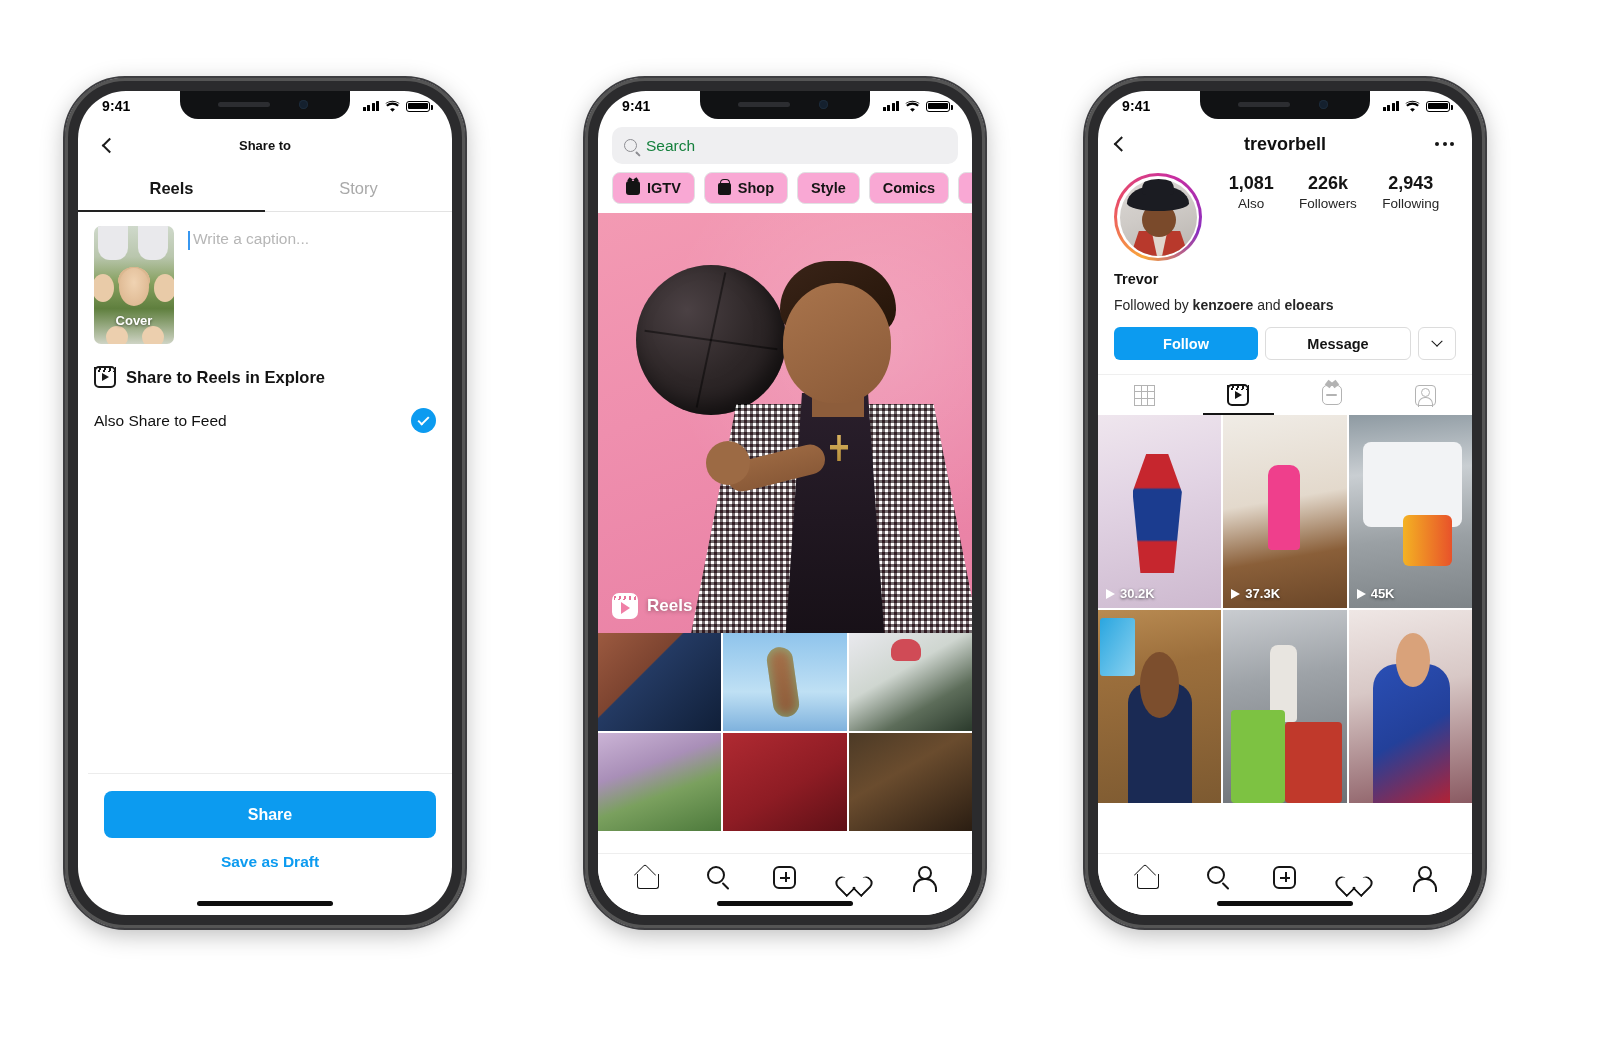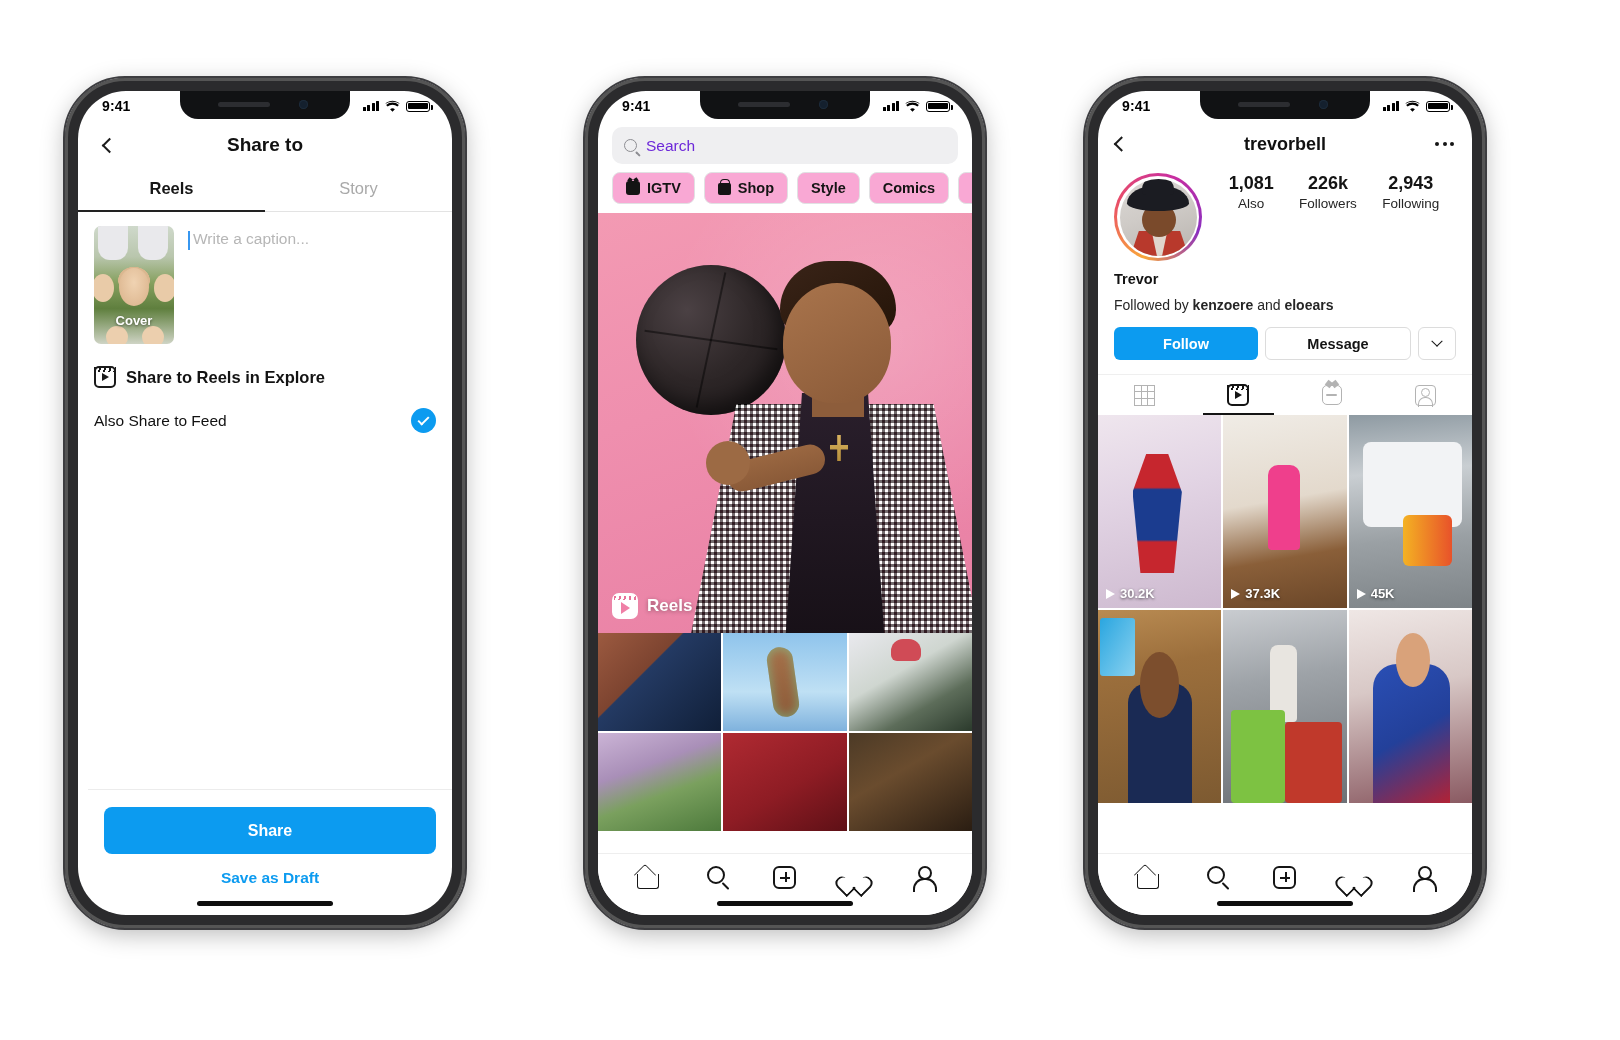--- a/index.html
+++ b/index.html
@@ -59,21 +59,21 @@
   .batt::after{ content:""; position:absolute; right:-4px; top:3px; width:2px; height:5px; background:#000; border-radius:0 1px 1px 0; }
   .batt i{ position:absolute; inset:1.4px; background:#000; border-radius:1px; display:block; }
   .home-ind{
     position:absolute; bottom:9px; left:50%; transform:translateX(-50%);
     width:136px; height:5px; border-radius:3px; background:#0e0e0e; z-index:30;
   }
 
   
   .p1-nav{
     height:48px; display:flex; align-items:center; justify-content:center;
-    position:relative; font-size:19px; font-weight:bold; color:#111;
+    position:relative; font-size:13px; font-weight:bold; color:#111;
   }
   .p1-back{
     position:absolute; left:18px; top:50%; transform:translateY(-50%);
     width:26px; height:26px; display:flex; align-items:center; justify-content:center;
   }
   .chev-l{ width:11px; height:11px; border-left:2.2px solid #1c1c1c; border-bottom:2.2px solid #1c1c1c; transform:rotate(45deg); }
   .p1-tabs{ display:flex; border-bottom:1px solid #e3e3e3; }
   .p1-tab{
     flex:1; text-align:center; padding:10px 0 13px;
     font-size:16.5px; color:#a9a9a9; position:relative;
@@ -127,21 +127,21 @@
   .p1-toggle-label{ font-size:15.5px; color:#111; }
   .check{
     width:25px; height:25px; border-radius:50%; background:#0c9bf0;
     display:flex; align-items:center; justify-content:center;
   }
   .check span{
     display:block; width:11px; height:6px; border-left:2.4px solid #fff; border-bottom:2.4px solid #fff;
     transform:rotate(-45deg) translate(1px,-1px);
   }
   .p1-footer{
-    position:absolute; left:10px; right:0; bottom:28px; padding:0 16px;
+    position:absolute; left:10px; right:0; bottom:28px; padding:16px 16px;
     border-top:1px solid #ececec; padding-top:17px;
   }
   .btn-share{
     width:100%; height:47px; border:none; border-radius:8px; background:#0c9bf0;
     color:#fff; font-size:16px; font-weight:bold; font-family:inherit; cursor:pointer;
   }
   .btn-draft{
     display:block; width:100%; margin-top:15px; background:none; border:none;
     color:#0c9bf0; font-size:15.5px; font-weight:bold; font-family:inherit; cursor:pointer;
   }
@@ -149,21 +149,21 @@
   
   .p2-search-wrap{ padding:6px 14px 8px; }
   .p2-search{
     height:37px; border-radius:10px; background:#efeff1;
     display:flex; align-items:center; gap:9px; padding:0 12px;
   }
   .mag{
     width:13px; height:13px; border:1.8px solid #8d8d92; border-radius:50%; position:relative; flex:none;
   }
   .mag::after{ content:""; position:absolute; right:-5px; bottom:-4px; width:6px; height:1.8px; background:#8d8d92; transform:rotate(45deg); border-radius:1px; }
-  .p2-search-ph{ font-size:15.5px; color:#6d28d9; }
+  .p2-search-ph{ font-size:15.5px; color:#15803d; }
   .p2-chips{ display:flex; gap:9px; padding:0 14px 9px; overflow:hidden; }
   .chip{
     flex:none; height:32px; padding:0 13px; border:1px solid #e1e1e3; border-radius:8px;
     background:#f9a8d4; display:flex; align-items:center; gap:7px;
     font-size:14.5px; font-weight:bold; color:#141414; white-space:nowrap;
   }
   .ic-igtv{ width:14px;height:14px;background:#141414;border-radius:3px;position:relative;flex:none; }
   .ic-igtv::before{content:"";position:absolute;left:2px;top:-3px;width:4px;height:4px;background:#141414;transform:rotate(35deg);}
   .ic-igtv::after{content:"";position:absolute;right:2px;top:-3px;width:4px;height:4px;background:#141414;transform:rotate(-35deg);}
   .ic-shop{ width:13px;height:12px;background:#141414;border-radius:2px;position:relative;flex:none;margin-top:2px; }

